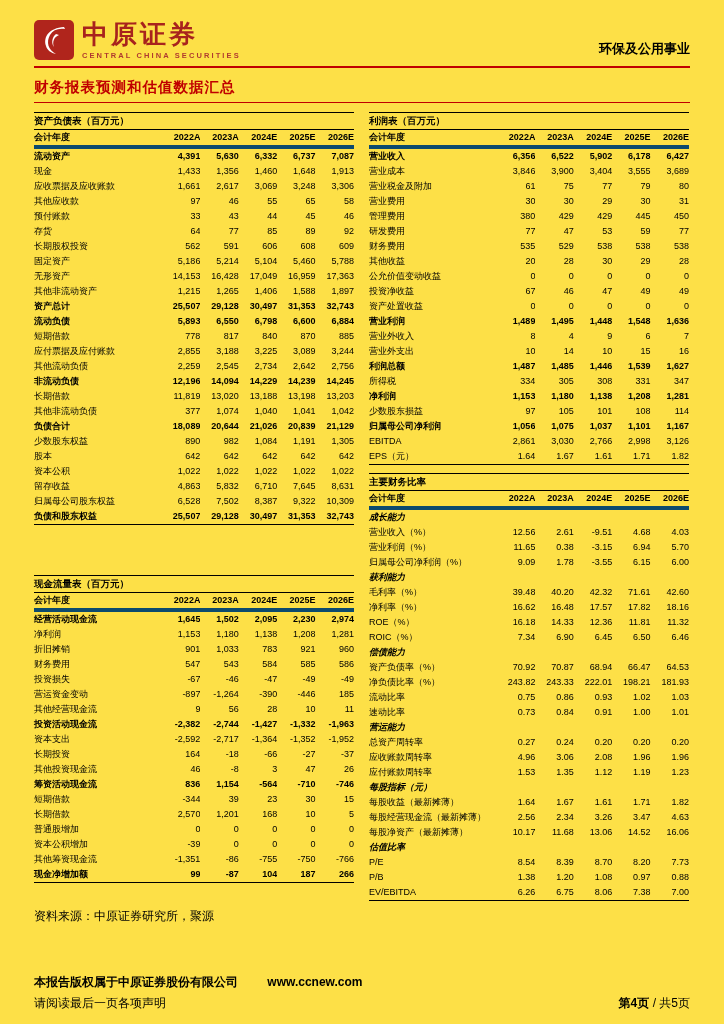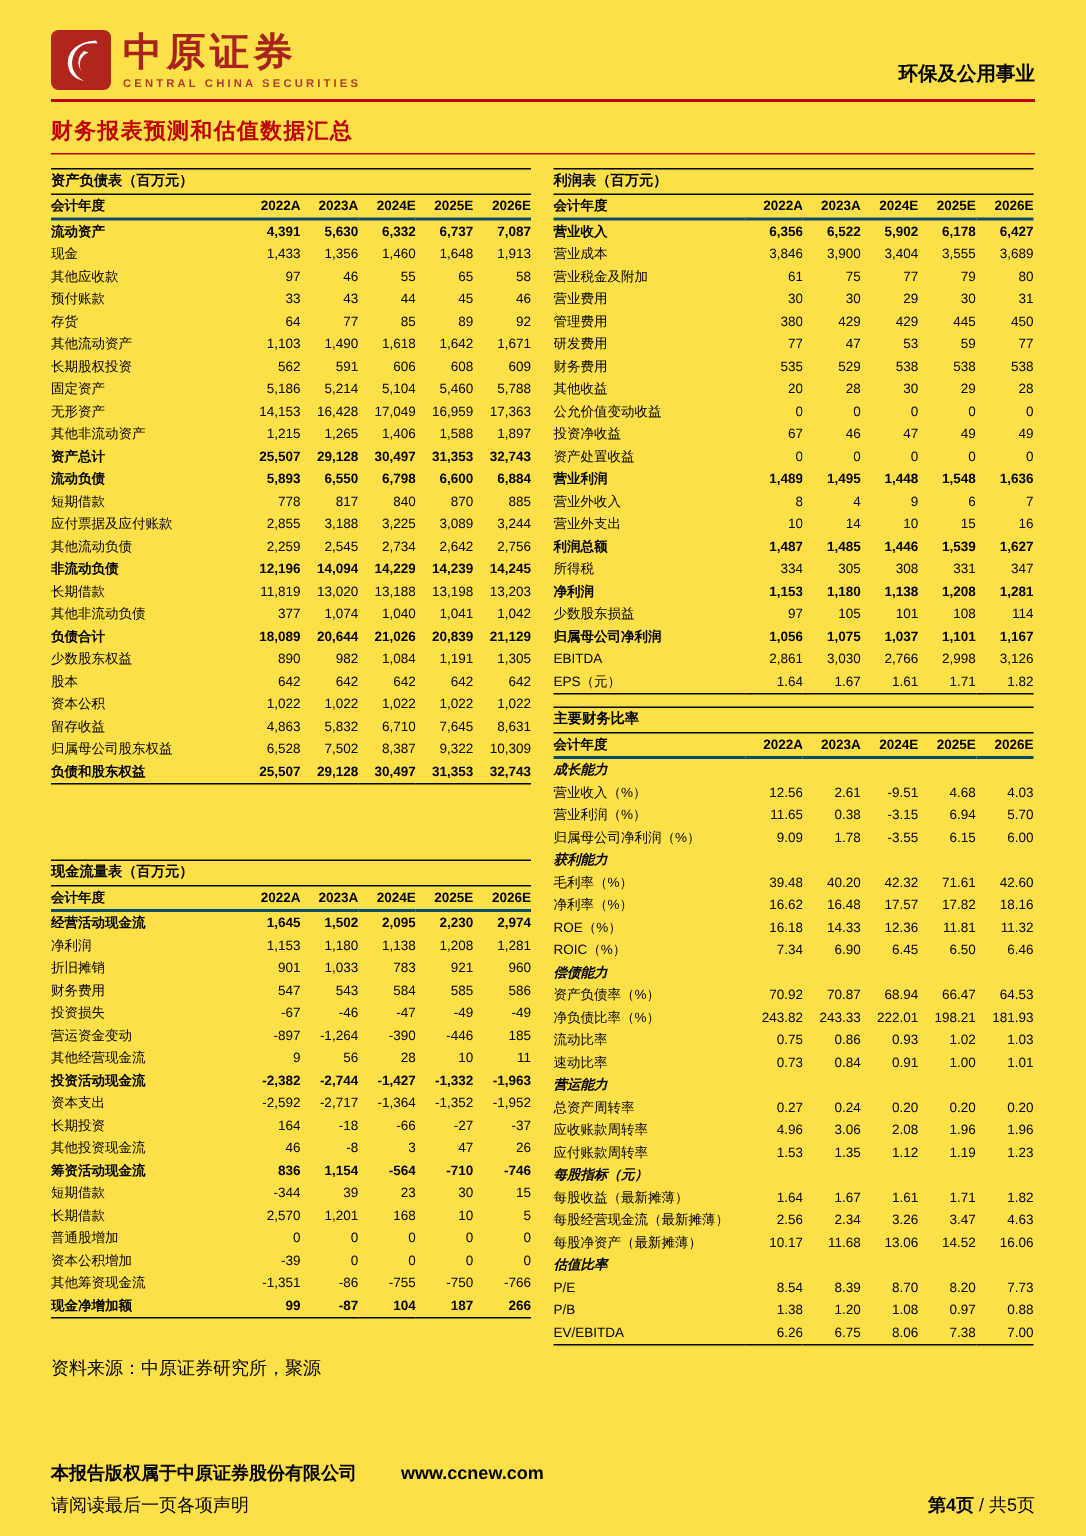--- a/index.html
+++ b/index.html
@@ -25,21 +25,21 @@
   .cols { display:flex; gap:15px; margin:9px 34px 0 34px; }
   .col { width:320px; flex:0 0 auto; }
   .fin-section { width:100%; }
   .sec-cashflow { margin-top:50px; }
   .sec-ratios { margin-top:8px; }
   .tbl-title { font-weight:bold; font-size:9.5px; line-height:12px; padding:2px 0; border-top:1px solid #000; border-bottom:1px solid #000; }
   table.fin { width:100%; border-collapse:collapse; table-layout:fixed; font-size:9px; }
   table.fin th, table.fin td { height:15px; line-height:15px; padding:0; white-space:nowrap; }
   table.fin .lbl { text-align:left; width:128px; overflow:visible; }
   table.fin .num { text-align:right; overflow:hidden; }
-  table.fin thead tr { border-bottom:2px solid #0c4a6e; }
+  table.fin thead tr { border-bottom:4px solid #0c4a6e; }
   table.fin thead th { font-weight:bold; }
   table.fin tbody tr:last-child { border-bottom:1.5px solid #000; }
   table.fin tr.bold td { font-weight:bold; }
   table.fin tr.section td { font-weight:bold; font-style:italic; }
 
   
   .source-note { margin:7px 34px 0 34px; font-size:12px; }
   .ftr { position:absolute; left:34px; right:34px; bottom:12px; display:flex; justify-content:space-between; align-items:flex-end; font-size:12px; }
   .ftr-left .line1 { font-weight:bold; margin-bottom:4px; }
   .ftr-left .website { margin-left:26px; font-weight:bold; }
@@ -97,20 +97,28 @@
               </tr>
               <tr>
                 <td class="lbl">现金</td>
                 <td class="num">1,433</td>
                 <td class="num">1,356</td>
                 <td class="num">1,460</td>
                 <td class="num">1,648</td>
                 <td class="num">1,913</td>
               </tr>
               <tr>
+                <td class="lbl">应收票据及应收账款</td>
+                <td class="num">1,661</td>
+                <td class="num">2,617</td>
+                <td class="num">3,069</td>
+                <td class="num">3,248</td>
+                <td class="num">3,306</td>
+              </tr>
+              <tr>
                 <td class="lbl">其他应收款</td>
                 <td class="num">97</td>
                 <td class="num">46</td>
                 <td class="num">55</td>
                 <td class="num">65</td>
                 <td class="num">58</td>
               </tr>
               <tr>
                 <td class="lbl">预付账款</td>
                 <td class="num">33</td>
@@ -119,28 +127,20 @@
                 <td class="num">45</td>
                 <td class="num">46</td>
               </tr>
               <tr>
                 <td class="lbl">存货</td>
                 <td class="num">64</td>
                 <td class="num">77</td>
                 <td class="num">85</td>
                 <td class="num">89</td>
                 <td class="num">92</td>
-              </tr>
-              <tr>
-                <td class="lbl">其他流动资产</td>
-                <td class="num">1,103</td>
-                <td class="num">1,490</td>
-                <td class="num">1,618</td>
-                <td class="num">1,642</td>
-                <td class="num">1,671</td>
               </tr>
               <tr>
                 <td class="lbl">长期股权投资</td>
                 <td class="num">562</td>
                 <td class="num">591</td>
                 <td class="num">606</td>
                 <td class="num">608</td>
                 <td class="num">609</td>
               </tr>
               <tr>

